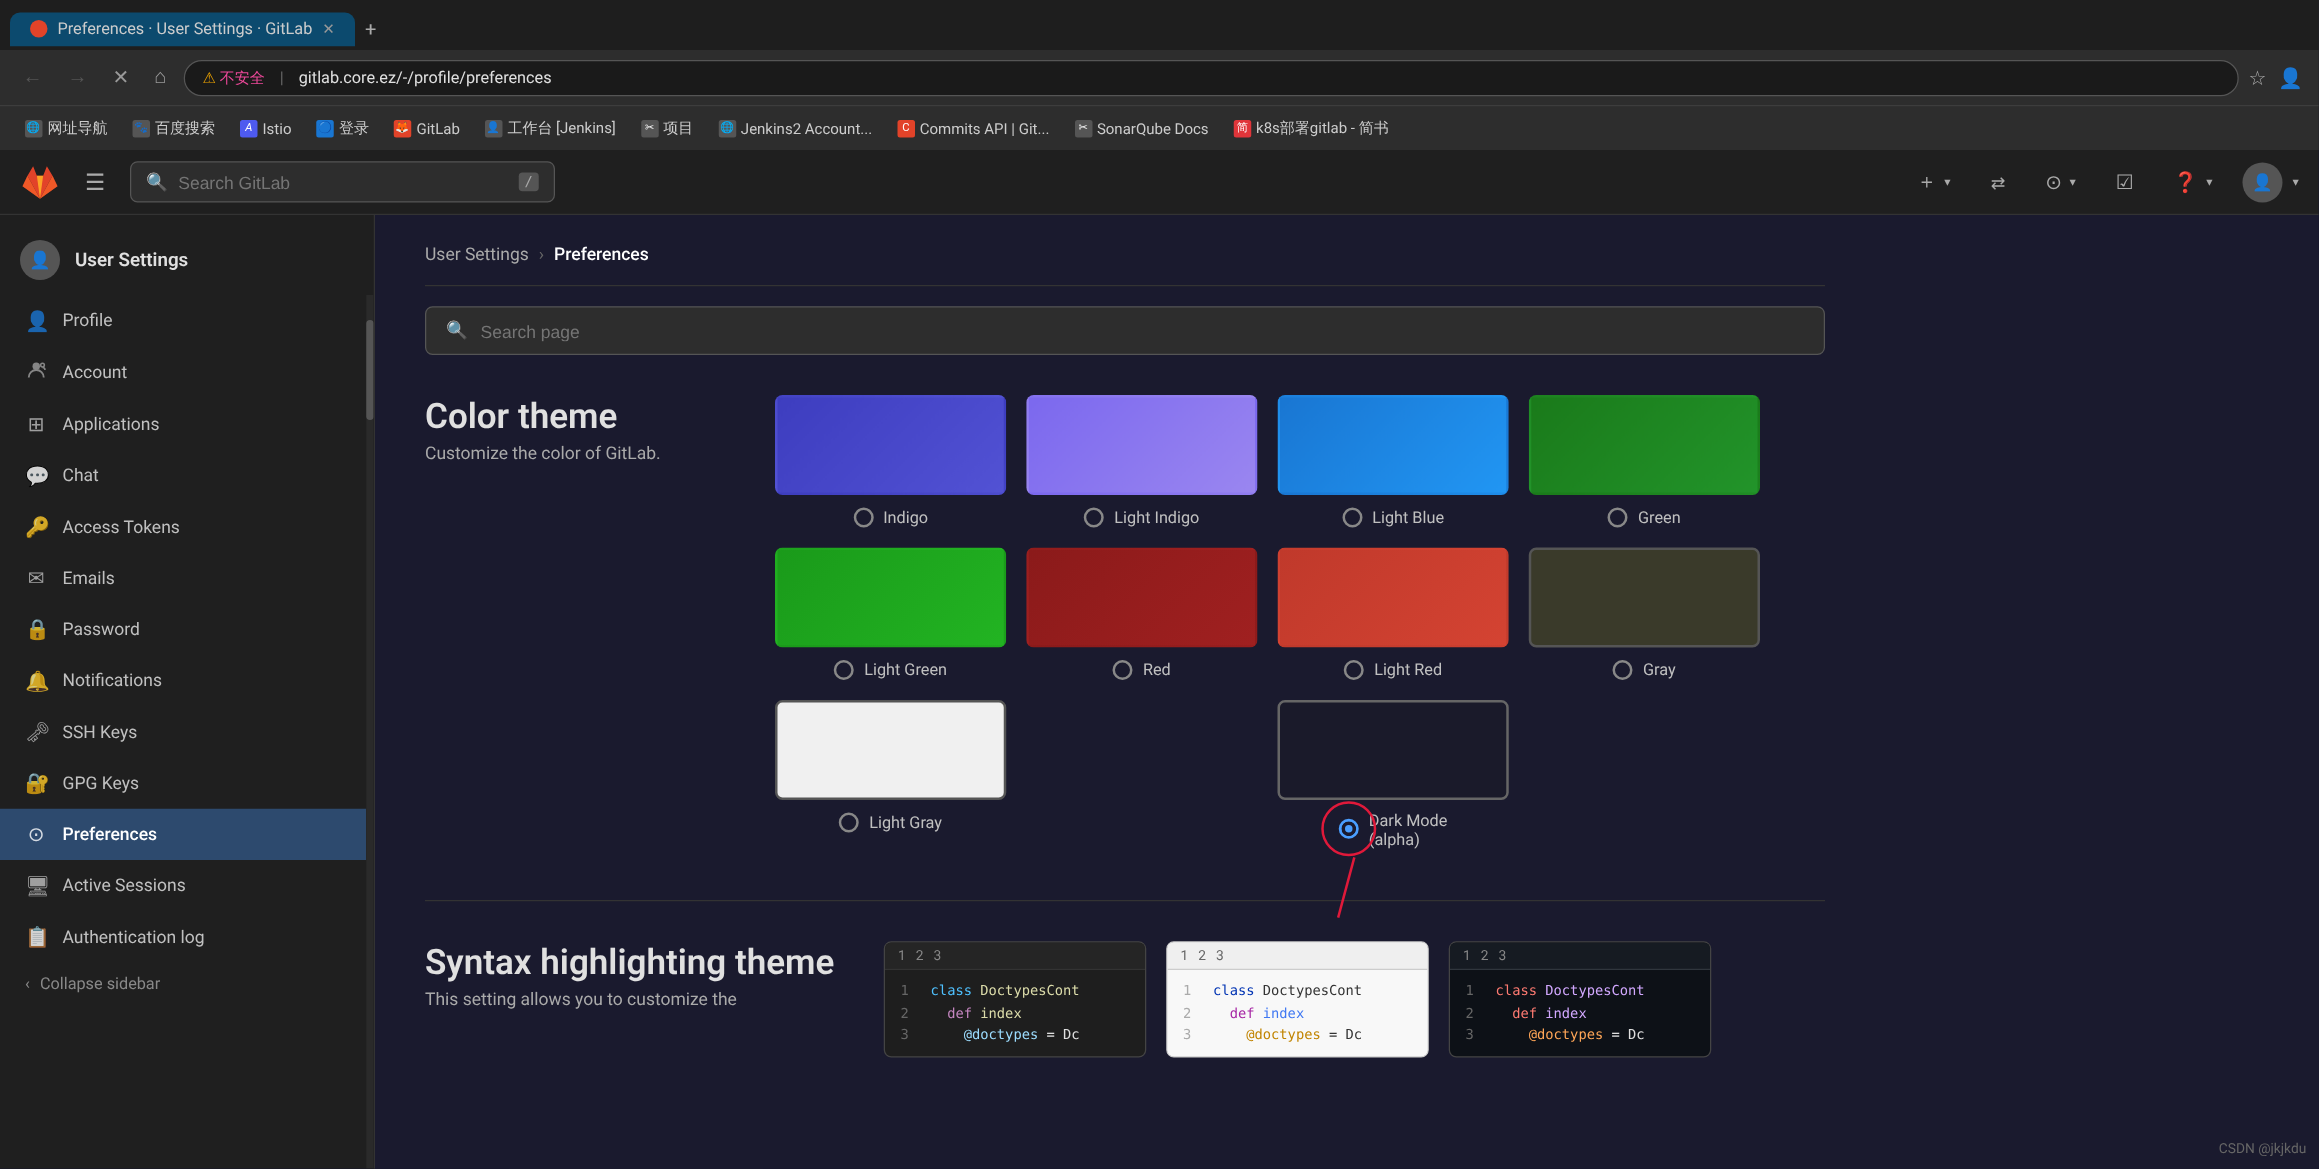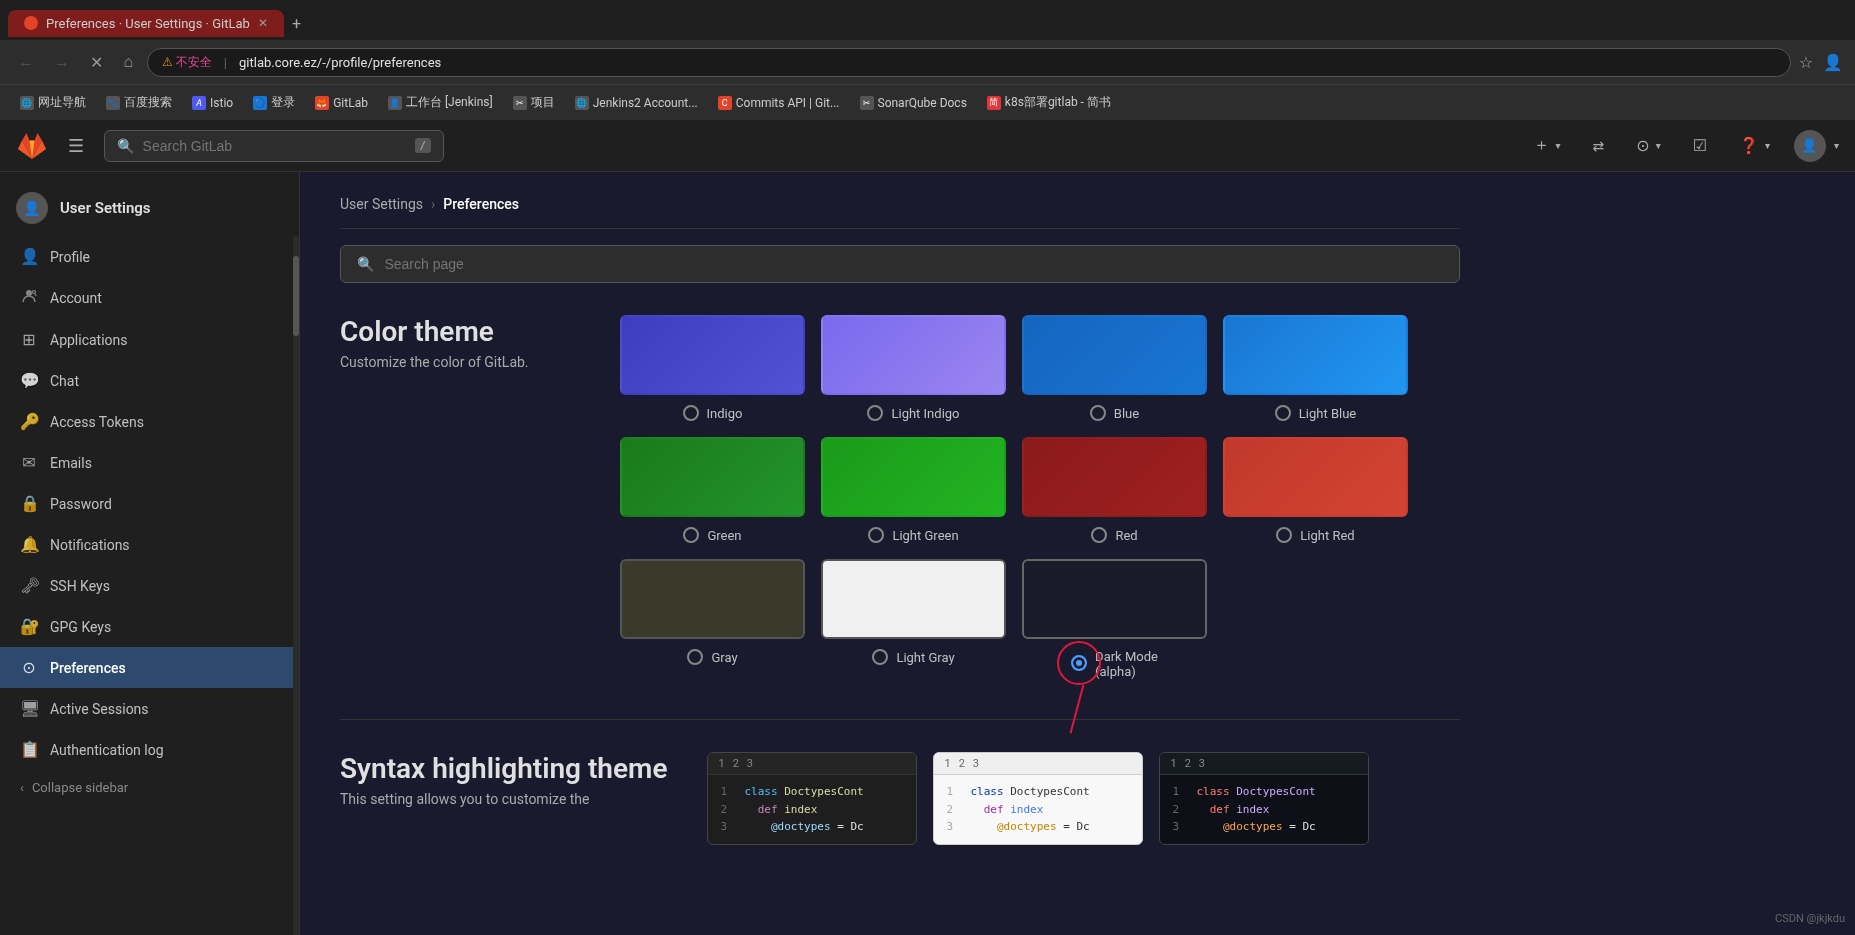--- a/index.html
+++ b/index.html
@@ -1,21 +1,21 @@
 <!DOCTYPE html>
 <html><head>
   <meta charset="utf-8">
   <style>
     * { box-sizing: border-box; margin: 0; padding: 0; }
     body { font-family: -apple-system, BlinkMacSystemFont, 'Segoe UI', Roboto, sans-serif; background: #1a1a2e; color: #e0e0e0; font-size: 14px; }
 
     
     .browser-chrome { background: #2d2d2d; }
     .browser-tabs { background: #1e1e1e; display: flex; align-items: center; padding: 6px 8px 0; height: 40px; }
-    .browser-tab { background: #7f1d1d; border-radius: 8px 8px 0 0; padding: 6px 16px; font-size: 13px; color: #ccc; display: flex; align-items: center; gap: 8px; min-width: 200px; }
+    .browser-tab { background: #0c4a6e; border-radius: 8px 8px 0 0; padding: 6px 16px; font-size: 13px; color: #ccc; display: flex; align-items: center; gap: 8px; min-width: 200px; }
     .browser-tab .tab-favicon { width: 14px; height: 14px; background: #e24329; border-radius: 50%; }
     .browser-tab .tab-close { margin-left: auto; cursor: pointer; color: #999; font-size: 12px; }
     .tab-bar-icons { display: flex; align-items: center; gap: 12px; margin-left: 8px; }
     .tab-bar-icons span { color: #aaa; cursor: pointer; font-size: 16px; }
 
     .browser-nav { background: #2d2d2d; display: flex; align-items: center; padding: 6px 12px; gap: 8px; height: 44px; }
     .nav-btn { background: none; border: none; color: #999; cursor: pointer; font-size: 16px; padding: 4px 6px; border-radius: 4px; }
     .nav-btn.disabled { color: #555; cursor: default; }
     .address-bar { flex: 1; background: #1a1a1a; border: 1px solid #555; border-radius: 20px; padding: 5px 14px; color: #e0e0e0; font-size: 13px; display: flex; align-items: center; gap: 8px; }
     .address-bar .security-warning { color: #e8a000; font-size: 12px; }
@@ -385,27 +385,20 @@
             </div>
 
             <div class="color-card">
               <div class="color-swatch" style="background: linear-gradient(135deg, #7b68ee, #9a86f0);"></div>
               <div class="color-label">
                 <span class="radio-circle"></span>
                 <span>Light Indigo</span>
               </div>
             </div>
 
-            <div class="color-card">
-              <div class="color-swatch" style="background: linear-gradient(135deg, #1565c0, #1976d2);"></div>
-              <div class="color-label">
-                <span class="radio-circle"></span>
-                <span>Blue</span>
-              </div>
-            </div>
 
             <div class="color-card">
               <div class="color-swatch" style="background: linear-gradient(135deg, #1976d2, #2196f3);"></div>
               <div class="color-label">
                 <span class="radio-circle"></span>
                 <span>Light Blue</span>
               </div>
             </div>
 
             <div class="color-card">

